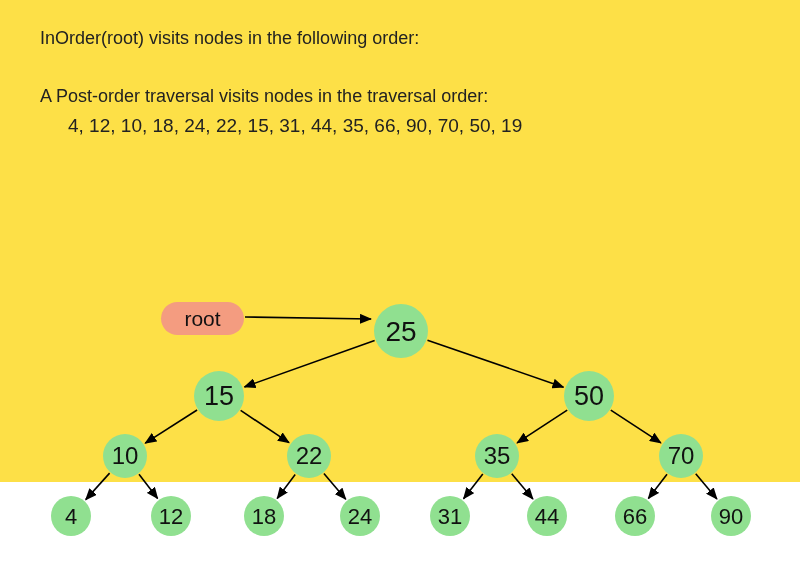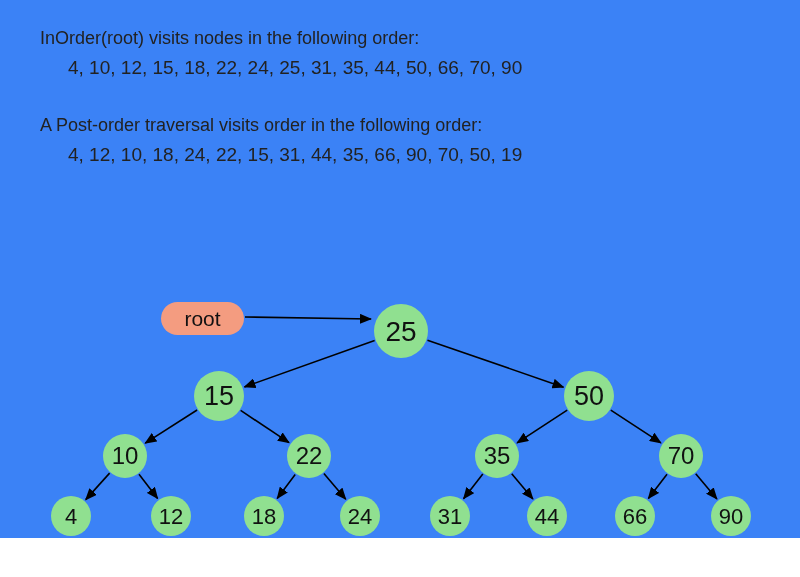--- a/index.html
+++ b/index.html
@@ -7,22 +7,22 @@
     padding: 0;
     background: #ffffff;
     width: 800px;
     height: 577px;
     overflow: hidden;
     font-family: "Liberation Sans", "DejaVu Sans", sans-serif;
   }
   .stage {
     position: relative;
     width: 800px;
-    height: 538px;
-    background: #3b82f6;
+    height: 482px;
+    background: #fde047;
   }
   .text-block {
     position: absolute;
     left: 40px;
     top: 24px;
     color: #222222;
   }
   .traversal {
     margin: 0 0 29px 0;
   }
@@ -50,24 +50,23 @@
   }
 </style>
 </head>
 <body>
 
 <div class="stage">
 
   <div class="text-block">
     <div class="traversal">
       <div class="heading">InOrder(root) visits nodes in the following order:</div>
-      <div class="sequence">4, 10, 12, 15, 18, 22, 24, 25, 31, 35, 44, 50, 66, 70, 90</div>
     </div>
     <div class="traversal">
-      <div class="heading">A Post-order traversal visits order in the following order:</div>
+      <div class="heading">A Post-order traversal visits nodes in the traversal order:</div>
       <div class="sequence">4, 12, 10, 18, 24, 22, 15, 31, 44, 35, 66, 90, 70, 50, 19</div>
     </div>
   </div>
 
   <div class="tree-wrap">
     <svg id="tree-svg" width="800" height="577" viewBox="0 0 800 577">
       <defs>
         <marker id="arrowhead" viewBox="0 0 12 10" refX="11" refY="5" markerWidth="12" markerHeight="10" markerUnits="userSpaceOnUse" orient="auto">
           <path d="M0,0 L12,5 L0,10 z" fill="#000000"></path>
         </marker>

